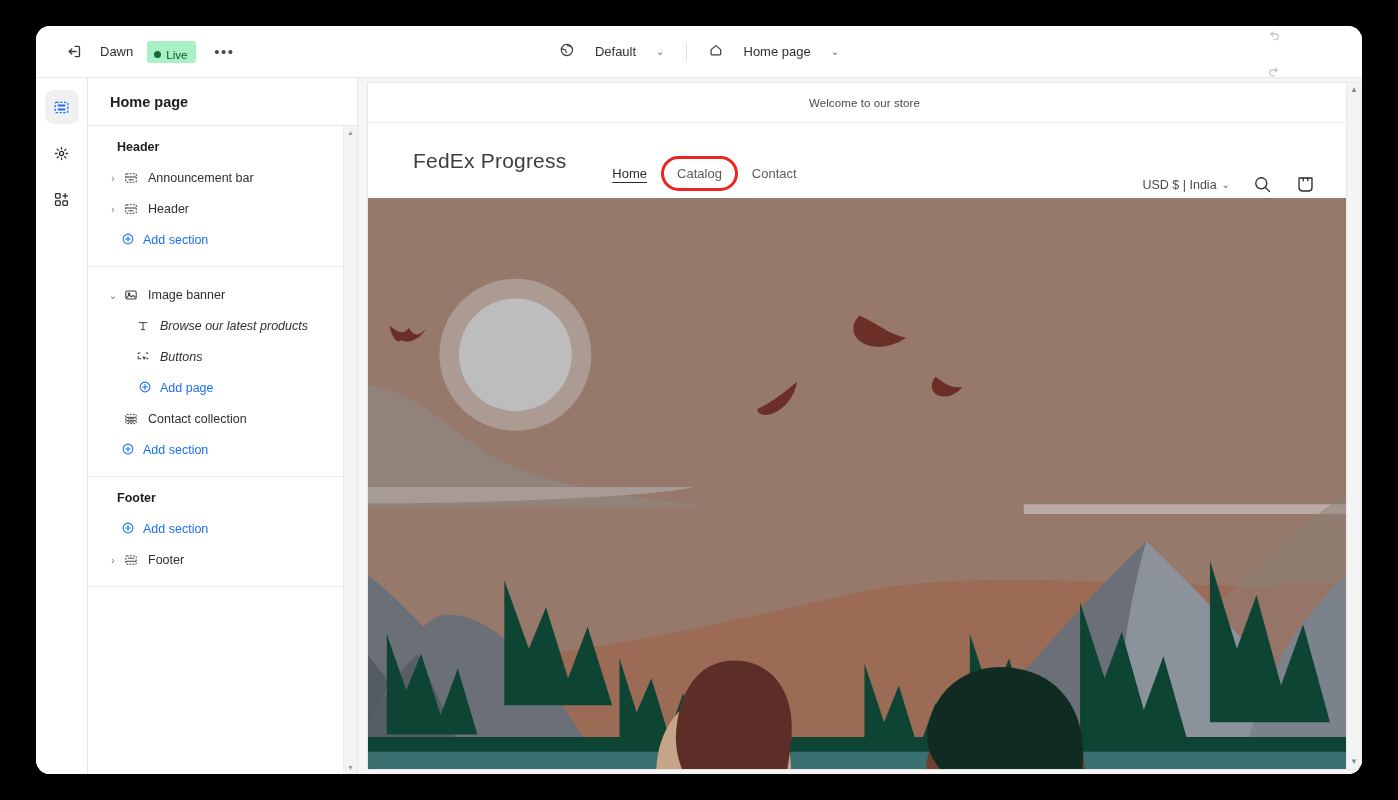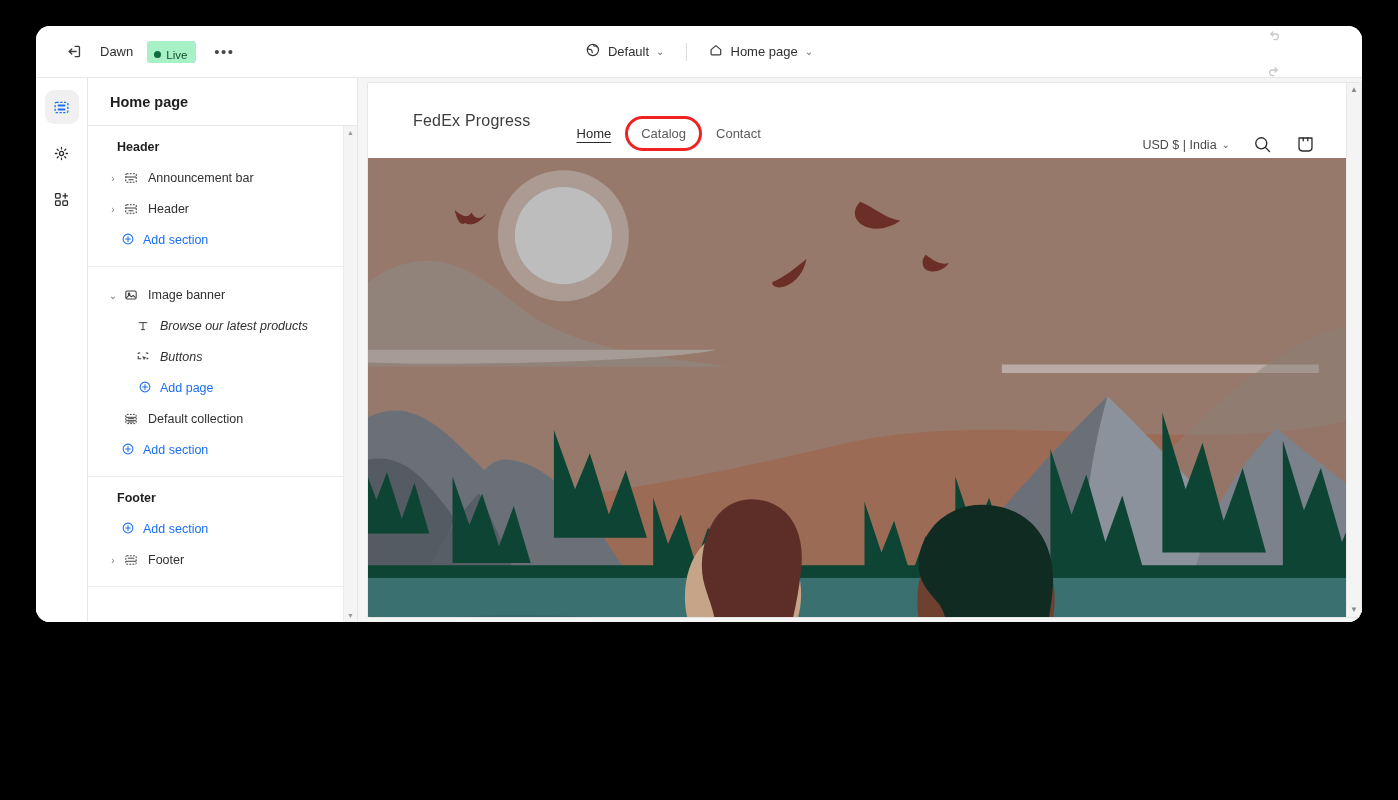--- a/index.html
+++ b/index.html
@@ -7,21 +7,21 @@
     width: 1398px; height: 800px;
     background: #000;
     font-family: "Liberation Sans", sans-serif;
     overflow: hidden;
   }
 
   
   #window {
     position: absolute;
     left: 36px; top: 26px;
-    width: 1326px; height: 596px;
+    width: 1326px; height: 748px;
     background: #ffffff;
     border-radius: 14px;
     overflow: hidden;
     display: flex;
     flex-direction: column;
   }
 
   
   #topbar {
     height: 52px; flex: 0 0 52px;
@@ -47,21 +47,21 @@
     width: 28px; height: 26px; border-radius: 6px; border: none; background: transparent;
     color: #4a4a4a; font-size: 15px; letter-spacing: 1.5px; cursor: pointer;
     display: flex; align-items: center; justify-content: center; line-height: 0;
   }
 
   .tb-center {
     position: absolute; left: 50%; transform: translateX(-50%);
     display: flex; align-items: center; gap: 0px;
   }
   .tb-chip {
-    display: flex; align-items: center; gap: 7px;
+    display: flex; align-items: center; gap: 20px;
     padding: 5px 9px; border-radius: 7px; cursor: pointer;
     font-size: 13px; color: #303030; font-weight: 500;
     border: none; background: transparent; white-space: nowrap;
   }
   .tb-sep { width: 1px; height: 18px; background: #dcdcdc; margin: 0 12px; }
   .caret { color: #6d6d6d; font-size: 10px; }
 
   .tb-right {
     position: absolute; right: 22px;
     display: flex; align-items: center; gap: 8px; flex-direction: column;
@@ -177,21 +177,21 @@
   .ann-bar {
     height: 40px; display: flex; align-items: center; justify-content: center;
     font-size: 11.5px; color: #4a4a4a; letter-spacing: .1px;
     border-bottom: 1px solid #ededed;
     font-family: "Liberation Sans", sans-serif;
   }
   .store-header {
     height: 75px; display: flex; align-items: center;
     padding: 0 45px; gap: 0;
   }
-  .store-logo { font-size: 16px; color: #3d3d3d; font-weight: 400; letter-spacing: .2px; }
+  .store-logo { font-size: 21px; color: #3d3d3d; font-weight: 400; letter-spacing: .2px; }
   .store-nav { display: flex; align-items: center; gap: 10px; margin-left: 36px; margin-top: 26px; }
   .nav-link {
     font-size: 13px; color: #5c5c5c; padding: 5px 10px; cursor: pointer; border-radius: 3px;
     position: relative;
   }
   .nav-link.current { color: #2b2b2b; text-decoration: underline; text-underline-offset: 4px; }
   .nav-link.highlighted::after {
     content: ""; position: absolute; left: -6px; right: -6px; top: -5px; bottom: -5px;
     border: 3px solid #ef2222; border-radius: 22px; pointer-events: none;
   }
@@ -422,21 +422,21 @@
 
           <div class="sb-row">
             <span class="chev ph"></span>
             <span class="sicon">
               <svg width="14" height="14" viewBox="0 0 20 20" fill="none" stroke="#3c3c3c" stroke-width="1.4">
                 <rect x="2.6" y="3.4" width="14.8" height="13.2" rx="1.4" stroke-dasharray="2.6 1.8"></rect>
                 <path d="M2.6 7.6h14.8M2.6 12.4h14.8"></path>
                 <path d="M6 9.6h8M6 14.3h8" stroke-linecap="round"></path>
               </svg>
             </span>
-            <span>Default collection</span>
+            <span>Contact collection</span>
           </div>
 
           <div class="sb-add">
             <span>
               <svg width="14" height="14" viewBox="0 0 20 20" fill="none" stroke="#1b6ff2" stroke-width="1.5">
                 <circle cx="10" cy="10" r="7"></circle>
                   <path d="M10 6.6v6.8M6.6 10h6.8" stroke-linecap="round"></path>
               </svg>
             </span>
             <span>Add section</span>
@@ -472,20 +472,21 @@
         <div class="sb-scrollbar">
           <span class="sb-arrow">▲</span>
           <span class="sb-arrow">▼</span>
         </div>
       </div>
     </div>
 
     <div id="preview">
       <div id="preview-inner">
 
+        <div class="ann-bar">Welcome to our store</div>
 
         <div class="store-header">
           <div class="store-logo">FedEx Progress</div>
           <div class="store-nav">
             <span class="nav-link current">Home</span>
             <span class="nav-link highlighted">Catalog</span>
             <span class="nav-link">Contact</span>
           </div>
           <div class="store-right">
             <span class="currency">

